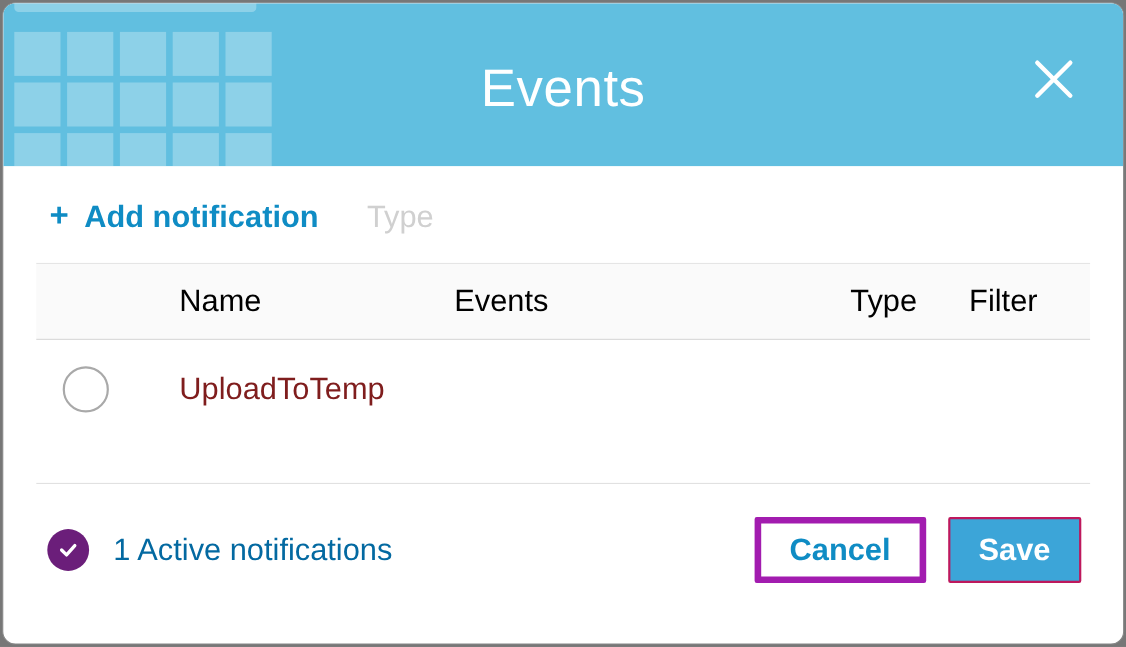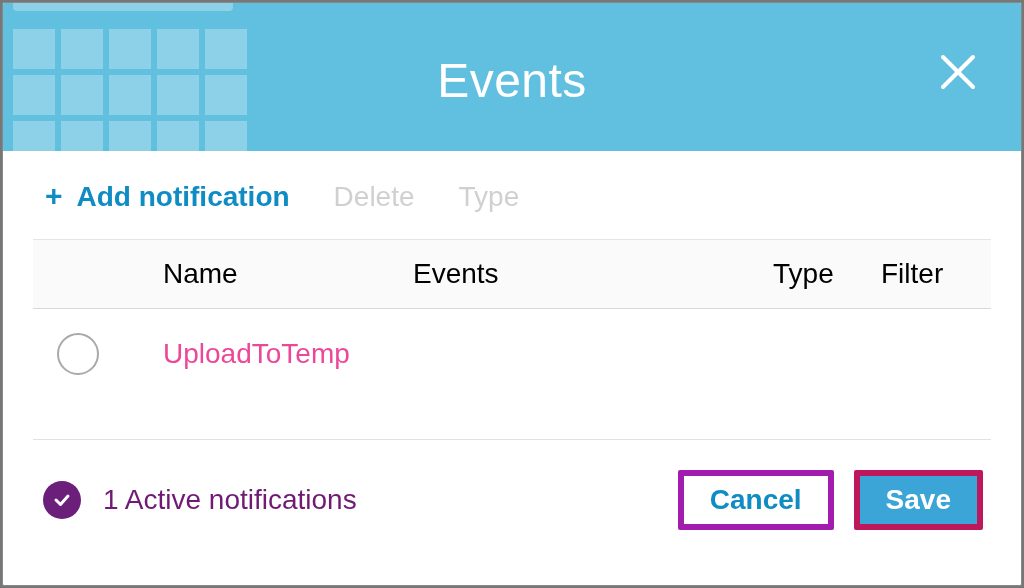--- a/index.html
+++ b/index.html
@@ -3,21 +3,21 @@
 <meta charset="utf-8">
 <style>
   * { box-sizing: border-box; margin: 0; padding: 0; }
   html, body { width: 1024px; height: 588px; font-family: -apple-system, BlinkMacSystemFont, "Segoe UI", Helvetica, Arial, sans-serif; background: #777; }
   .dialog {
     width: 1020px;
     height: 584px;
     margin: 2px;
     background: #fff;
     border: 1px solid #888;
-    border-radius: 2px;
+    border-radius: 12px;
     display: flex;
     flex-direction: column;
     overflow: hidden;
   }
   .header {
     position: relative;
     height: 148px;
     background: #61bfe0;
     display: flex;
     align-items: center;
@@ -105,21 +105,21 @@
   .th {
     font-size: 28px;
     font-weight: 400;
     color: #000;
   }
   .tbody .trow {
     display: flex;
     align-items: center;
     padding: 24px 0;
   }
-  .td { font-size: 28px; color: #ec4899; }
+  .td { font-size: 28px; color: #7f1d1d; }
   .radio {
     width: 42px;
     height: 42px;
     border: 2px solid #a9a9a9;
     border-radius: 50%;
     cursor: pointer;
     margin-left: 2px;
   }
   .footer-divider {
     border-top: 1px solid #e1e1e1;
@@ -137,21 +137,21 @@
     background: #6b1e7a;
     display: flex;
     align-items: center;
     justify-content: center;
     margin-right: 22px;
     margin-left: 2px;
   }
   .status-badge svg { display:block; }
   .status-text {
     font-size: 28px;
-    color: #701a75;
+    color: #0369a1;
   }
   .footer-spacer { flex: 1; }
   .btn {
     height: 60px;
     font-size: 28px;
     font-weight: 600;
     padding: 0 26px;
     border-radius: 2px;
     cursor: pointer;
     display: flex;
@@ -159,21 +159,21 @@
     justify-content: center;
   }
   .btn-cancel {
     border: 6px solid #a21caf;
     background: #fff;
     color: #0f8cc4;
     margin-right: 20px;
     min-width: 132px;
   }
   .btn-save {
-    border: 6px solid #be185d;
+    border: 2px solid #be185d;
     background: #3ca5d8;
     color: #fff;
     min-width: 110px;
   }
 </style>
 </head>
 <body>
 
 <div class="dialog">
   <div class="header">
@@ -209,21 +209,20 @@
       </svg>
     </div>
   </div>
 
   <div class="body">
     <div class="actions-row">
       <div class="action-add">
         <span class="action-add-icon">+</span>
         <span>Add notification</span>
       </div>
-      <div class="action-disabled">Delete</div>
       <div class="action-disabled">Type</div>
     </div>
 
     <div class="table">
       <div class="thead">
         <div class="col-sel"></div>
         <div class="th col-name">Name</div>
         <div class="th col-events">Events</div>
         <div class="th col-type">Type</div>
         <div class="th col-filter">Filter</div>

